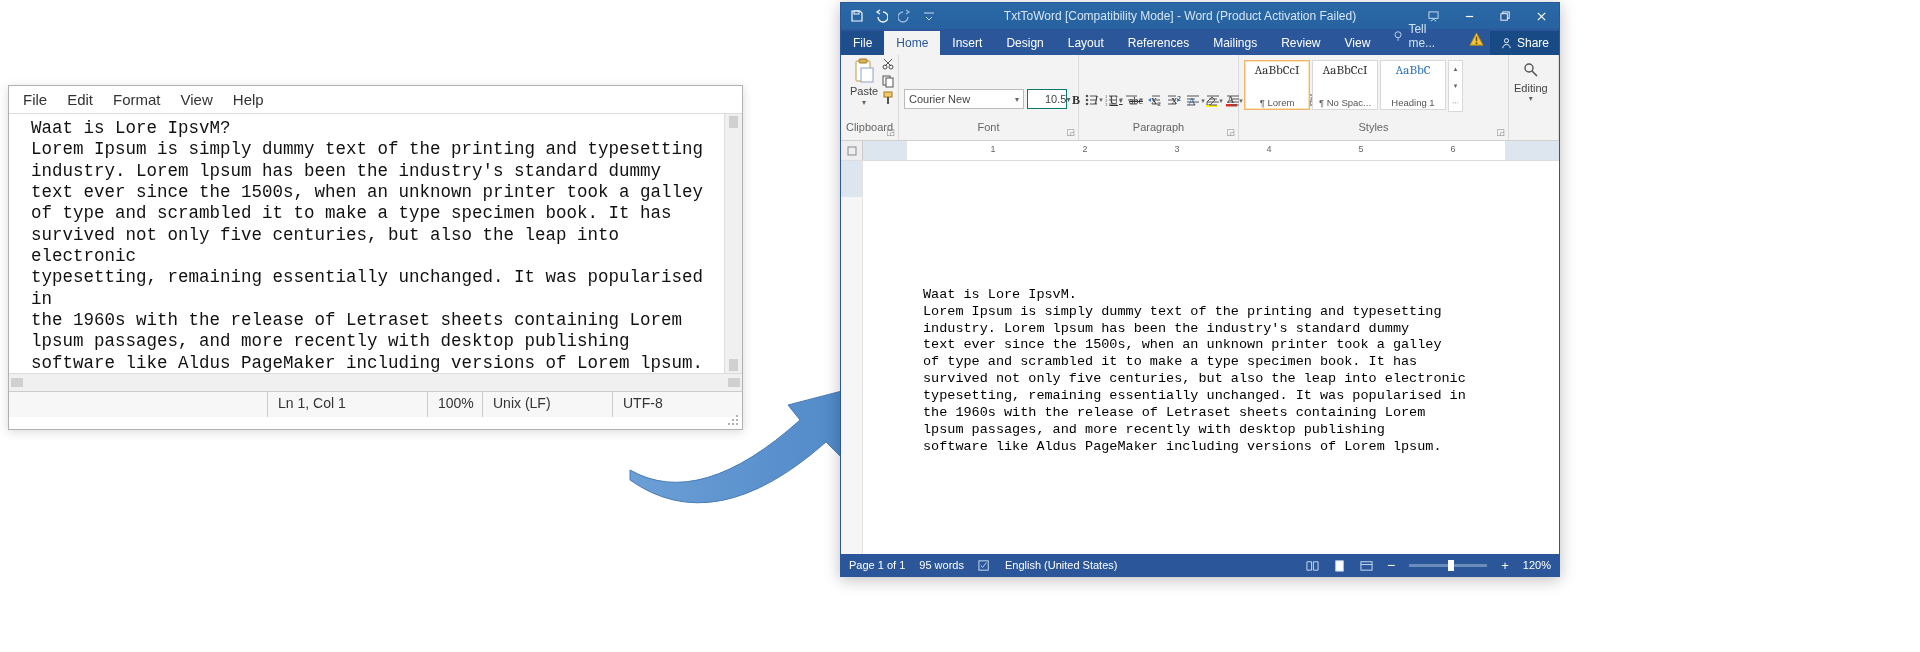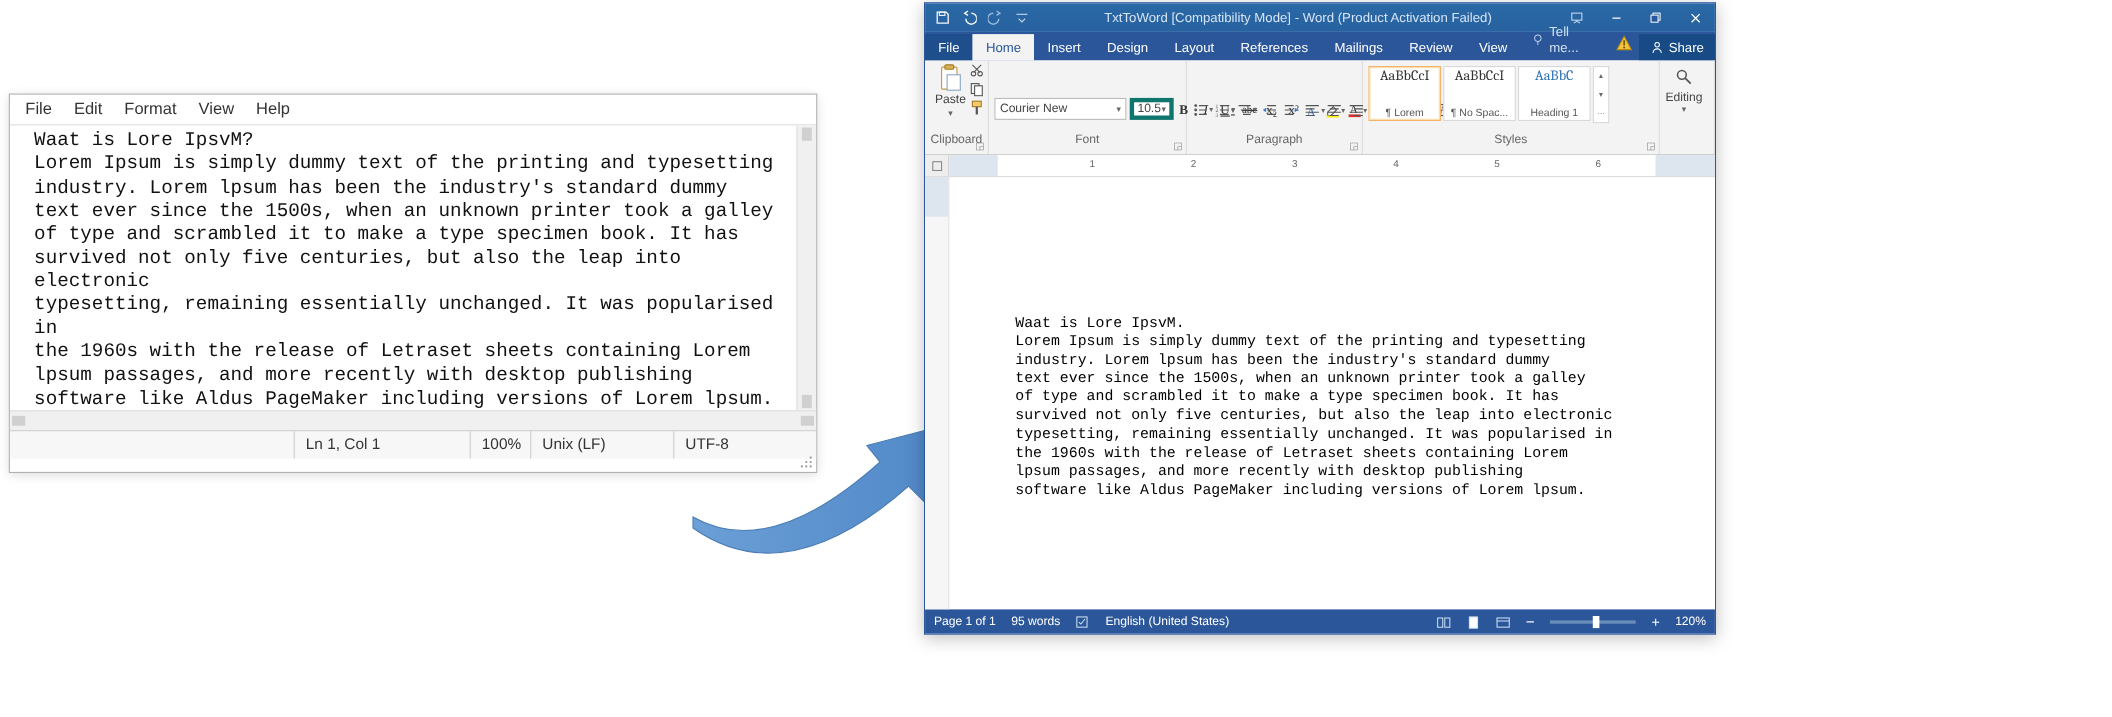--- a/index.html
+++ b/index.html
@@ -156,21 +156,21 @@
 }
 .rb-clip .paste svg { width:24px; height:26px; }
 .rb-clip .mini { position:absolute; left:40px; top:2px; display:flex; flex-direction:column; gap:3px; }
 .rb-clip .mini div { width:14px; height:14px; }
 .rb-clip .mini svg { width:14px; height:14px; }
 
 
 .rb-font { width:180px; }
 .font-row { display:flex; gap:3px; align-items:center; }
 .font-name { width:120px; height:20px; border:1px solid #bbb; background:#fff; font-size:11px; padding:1px 4px; display:flex; align-items:center; justify-content:space-between;}
-.font-size { width:40px; height:20px; border:4px solid #0f766e; background:#fff; font-size:11px; padding:1px 3px; display:flex; align-items:center; justify-content:space-between;}
+.font-size { width:40px; height:20px; border:1px solid #0f766e; background:#fff; font-size:11px; padding:1px 17px; display:flex; align-items:center; justify-content:space-between;}
 .row2, .row3 { display:flex; gap:2px; margin-top:3px; align-items:center;}
 .rbtn { min-width:18px; height:18px; display:flex; align-items:center; justify-content:center; font-size:12px; font-family:"Times New Roman",serif; color:#333; }
 .rbtn.dd::after { content:"▾"; font-size:7px; margin-left:1px; color:#666; }
 .rbtn svg { width:13px; height:13px; }
 
 
 .rb-para { width:160px; }
 .para-row { display:flex; gap:1px; align-items:center; margin-top:1px; }
 .para-row .rbtn { min-width:19px; }
 .para-row svg { width:14px; height:14px; }

